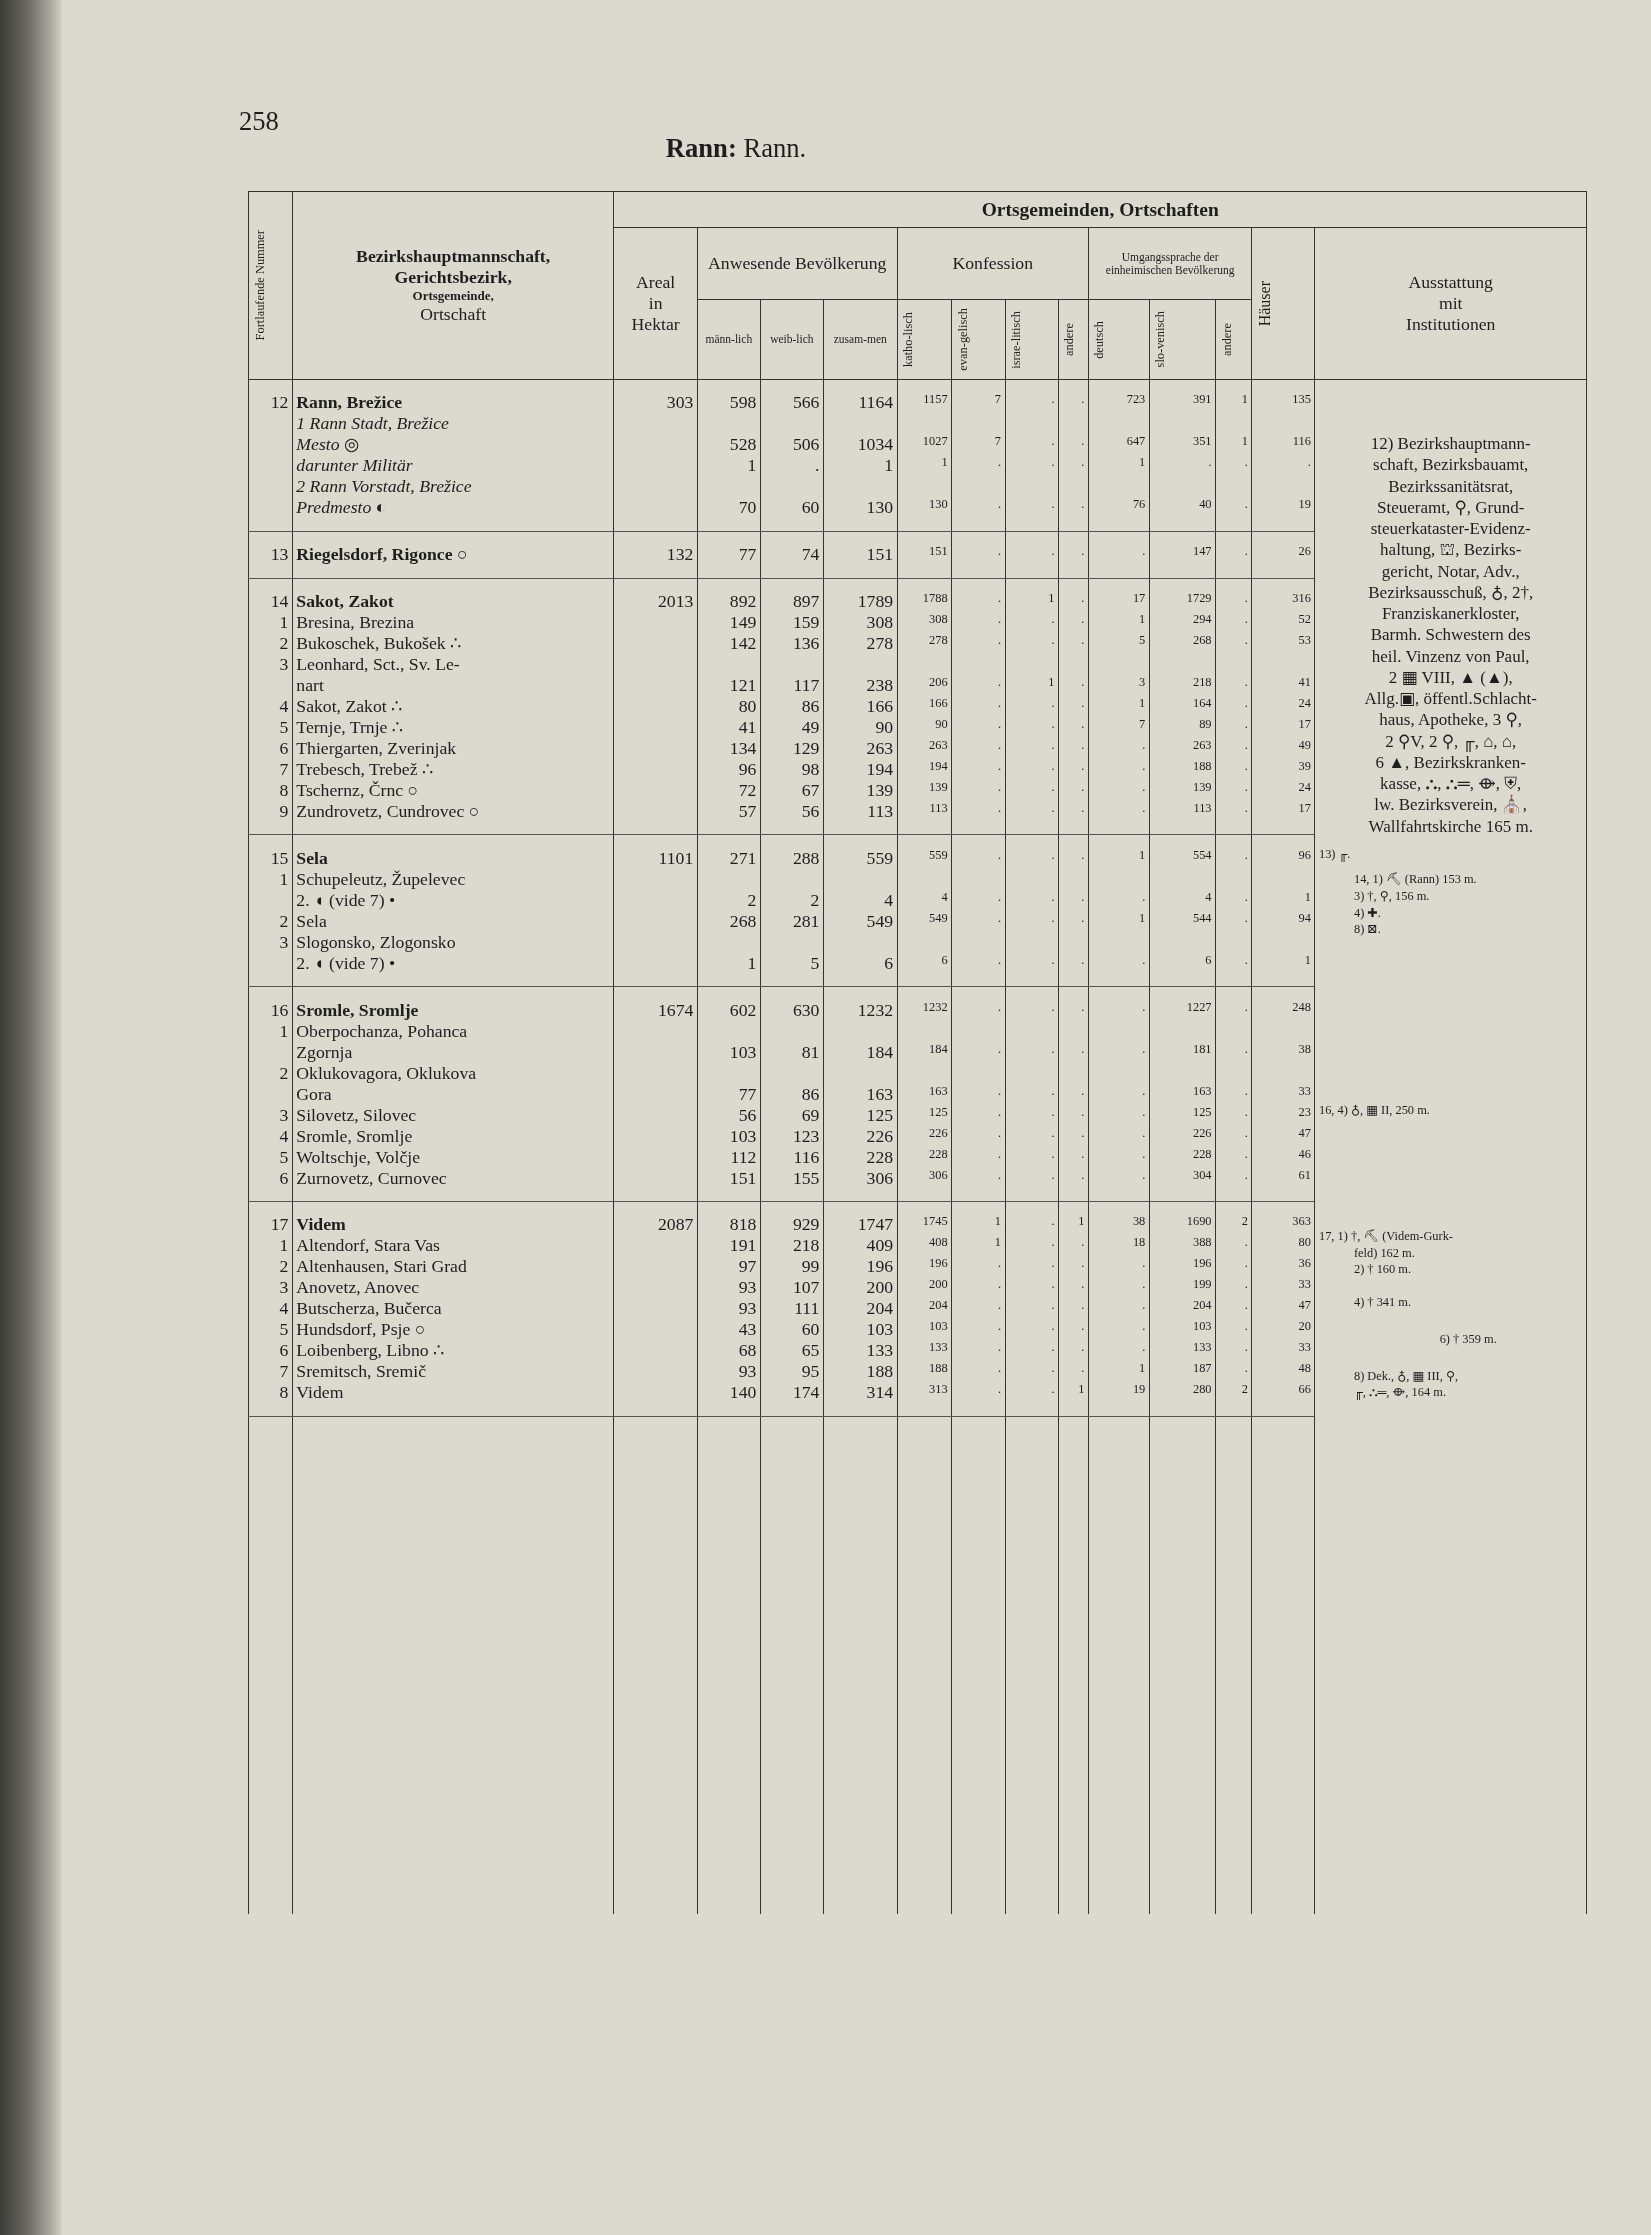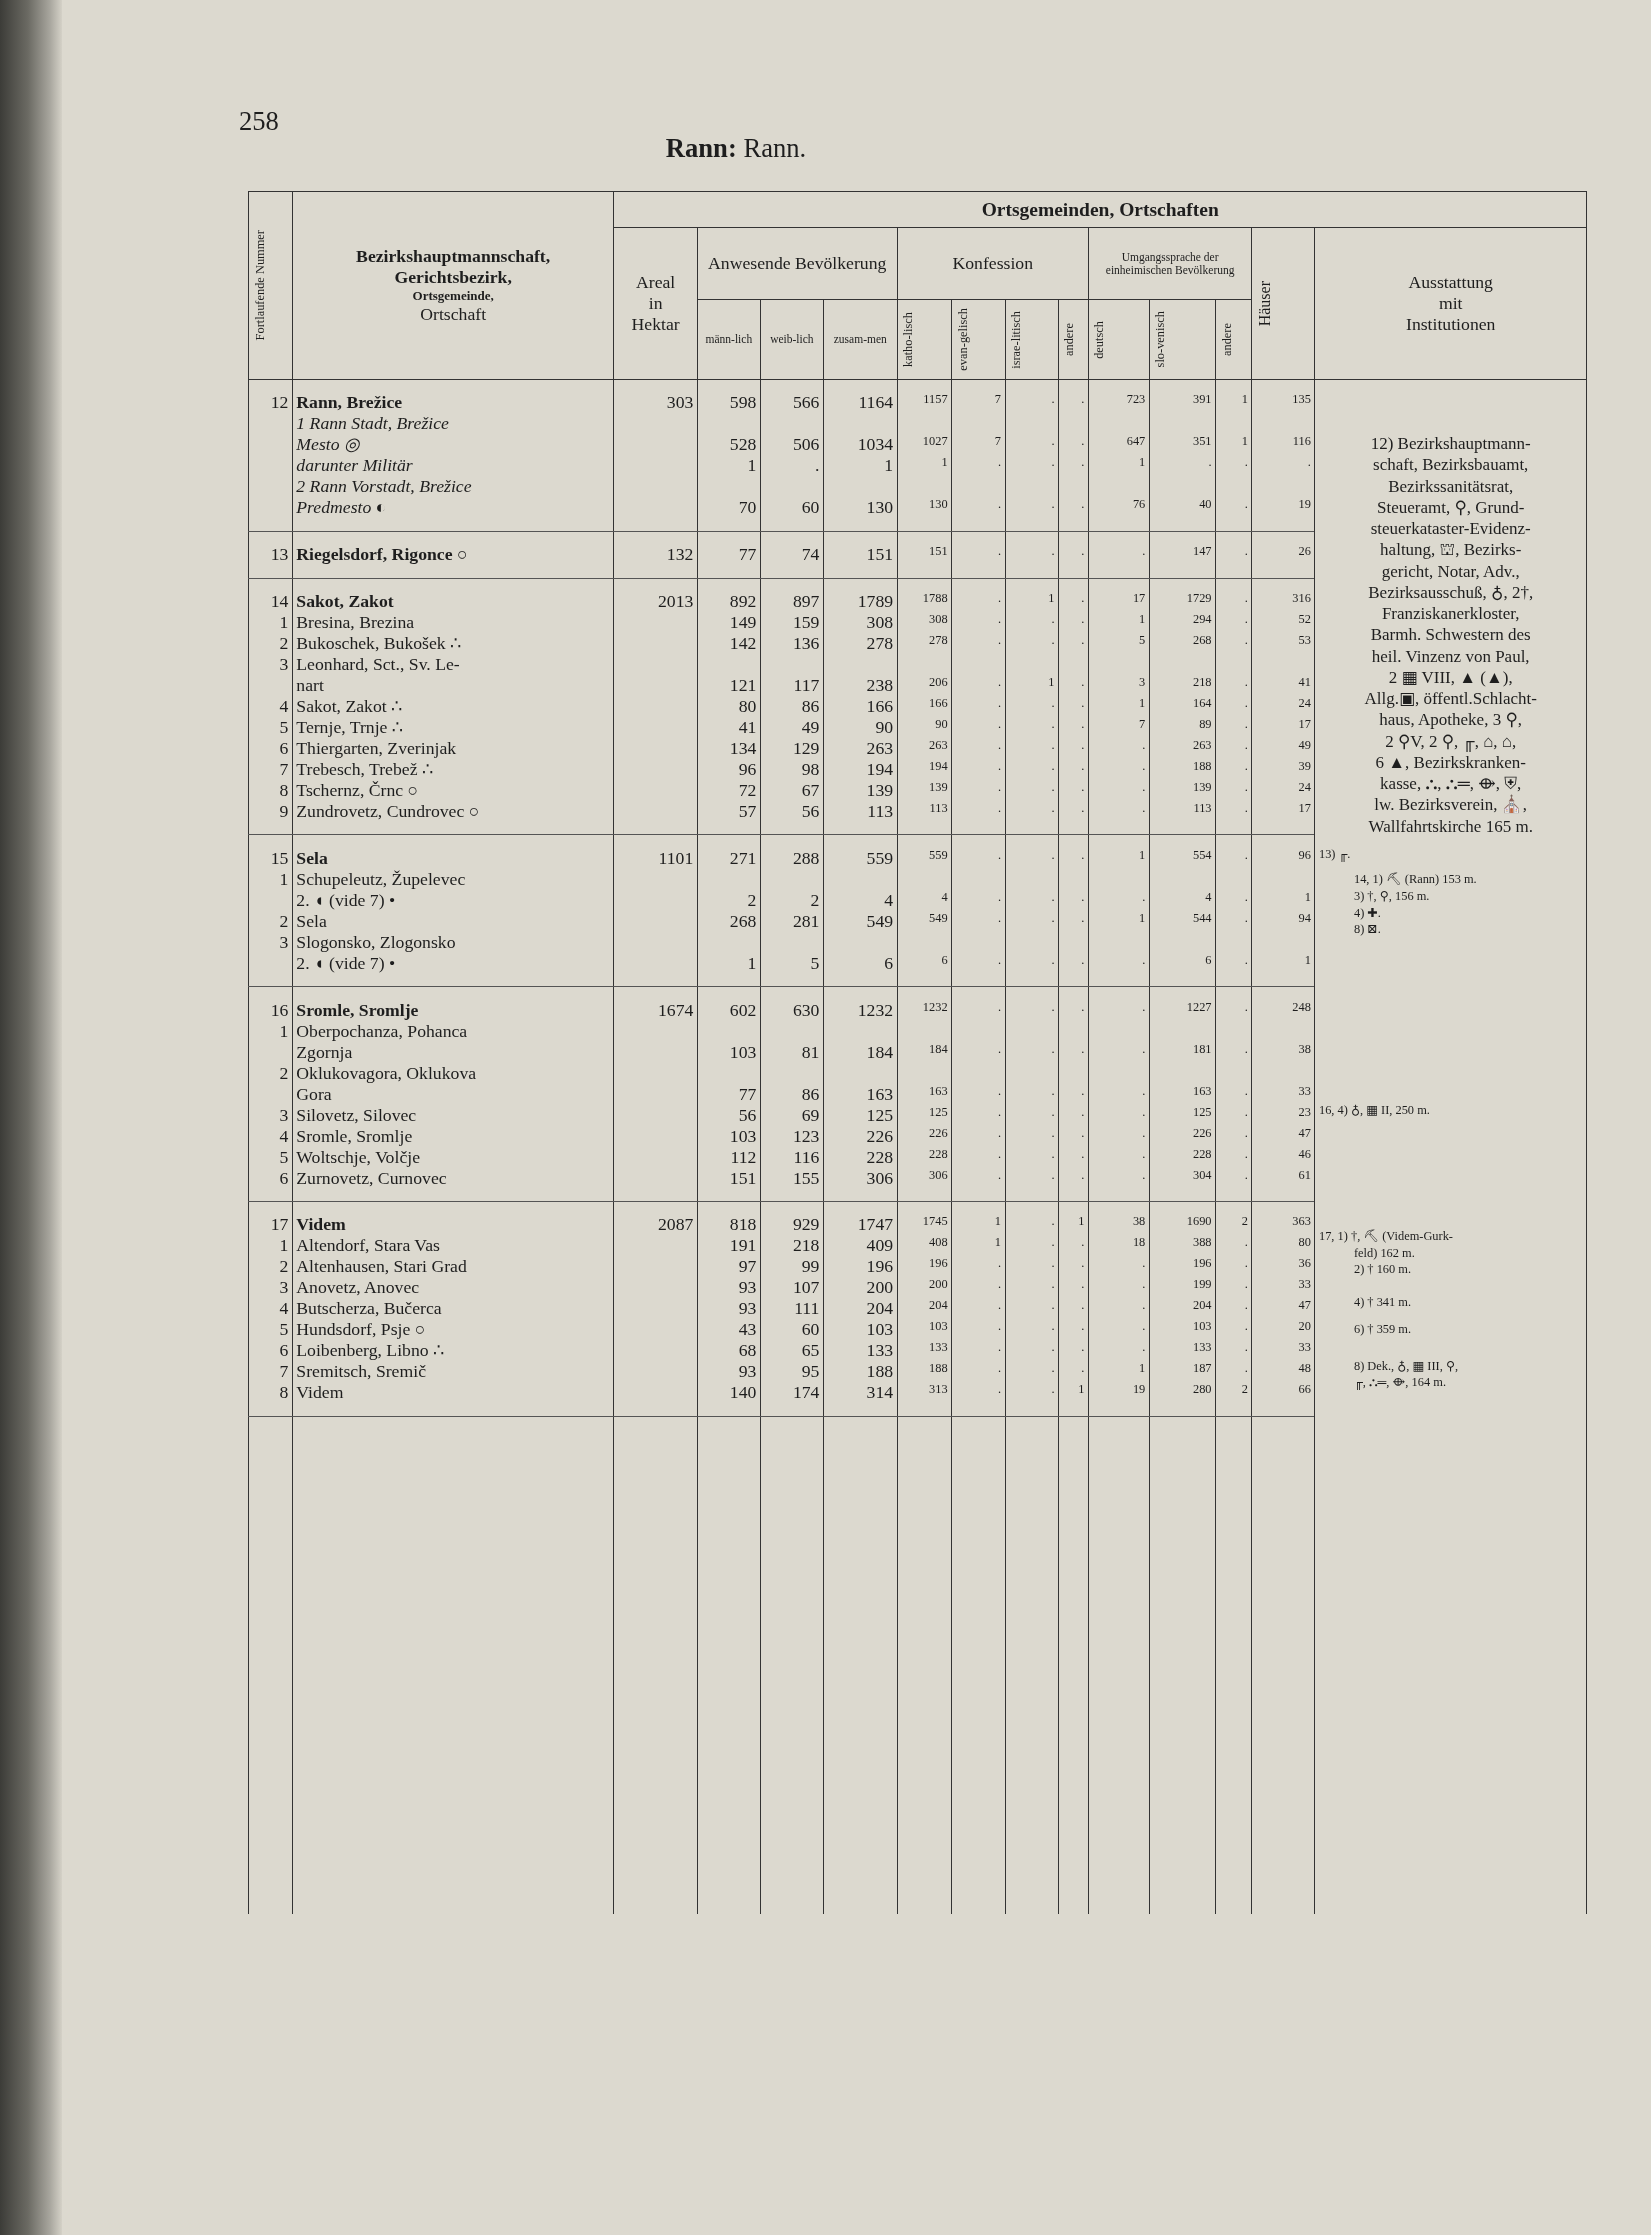--- a/index.html
+++ b/index.html
@@ -26,21 +26,21 @@
   .vert { writing-mode:vertical-rl; transform:rotate(180deg); font-size:12.4px; white-space:nowrap; }
   .tiny { font-size:11.5px; line-height:1.1; }
   td.num { text-align:right; white-space:nowrap; }
   td.n-sm { text-align:right; font-size:12.4px; white-space:nowrap; }
   td.nr { text-align:right;margin-left:32px; }
   tbody tr.group-first td { padding-top:12.4px; }
   tbody tr.group-sep td { border-bottom:1.8px solid #555; padding-bottom:12.4px; }
   .nm-bold { font-weight:bold; }
   .nm-italic { font-style:italic; }
   .indent1 { padding-left:26.6px; }
-  .indent2 { padding-left:53px;font-family:Liberation Serif, serif; }
+  .indent2 { padding-left:53px; }
   .inst { font-size:17px; line-height:1.25; text-align:center; }
   .inst-left { font-size:12.4px; line-height:1.35; }
 </style>
 </head>
 <body>
 
 <div class="leftedge"></div>
 <div class="page-no">258</div>
 <div class="header-title"><b>Rann:</b><span> Rann.</span></div>
 
@@ -691,21 +691,21 @@
         <td class="n-sm">1</td>
         <td class="n-sm">38</td>
         <td class="n-sm">1690</td>
         <td class="n-sm">2</td>
         <td class="n-sm">363</td>
         <td rowspan="9" style="padding-top: 26.6px;">
           <div class="inst-left">17, 1) †, ⛏ (Videm-Gurk-</div>
           <div class="inst-left" style="padding-left: 35px;">feld) 162 m.</div>
           <div class="inst-left" style="padding-left: 35px;">2) † 160 m.</div>
           <div class="inst-left" style="padding-left: 35px; margin-top: 16px;">4) † 341 m.</div>
-          <div class="inst-left" style="padding-left: 35px; margin-top: 10px;">6) † 359 m.</div>
+          <div class="inst-left" style="padding-left: 35px; margin-top: 20px; text-align: center;">6) † 359 m.</div>
           <div class="inst-left" style="padding-left: 35px; margin-top: 20px;">8) Dek., ♁, ▦ III, ⚲,</div>
           <div class="inst-left" style="padding-left: 35px;">╓, ⛬═, ⟴, 164 m.</div>
         </td>
       </tr>
       <tr>
         <td class="nr">1</td>
         <td>Altendorf, Stara Vas</td>
         <td class="num"></td>
         <td class="num">191</td>
         <td class="num">218</td>

